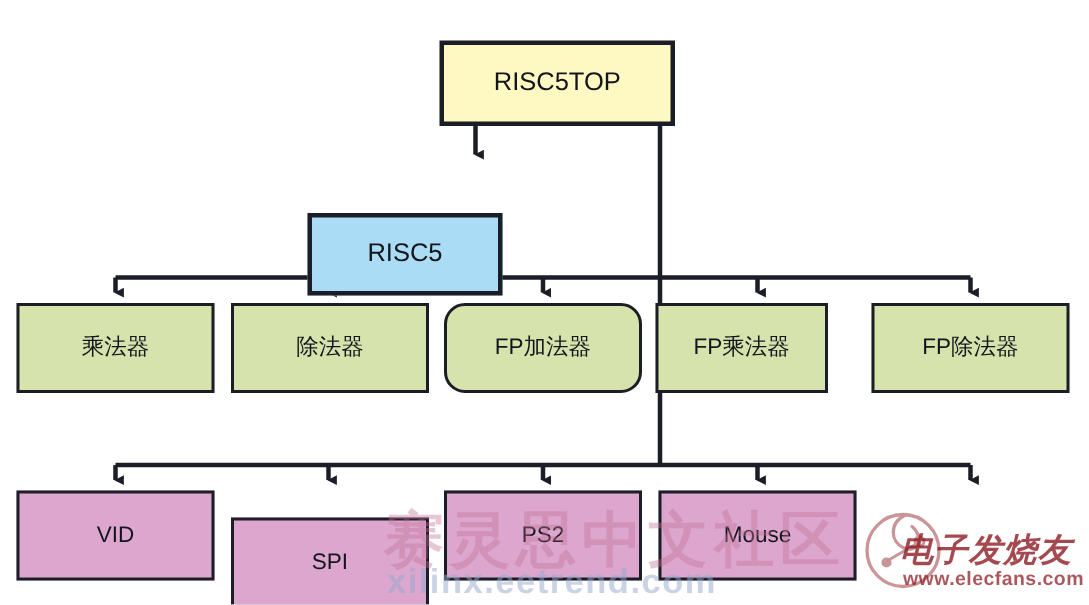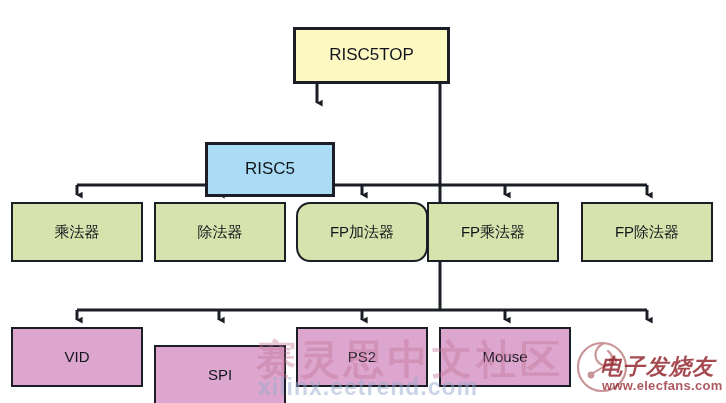--- a/index.html
+++ b/index.html
@@ -161,21 +161,21 @@
 
   <div class="node node-green" style="left:11px; top:202px; width:132px; height:60px;">
     <span class="node-label">乘法器</span>
   </div>
   <div class="node node-green" style="left:154px; top:202px; width:132px; height:60px;">
     <span class="node-label">除法器</span>
   </div>
   <div class="node node-green" style="left:296px; top:202px; width:132px; height:60px;border-radius:14px;">
     <span class="node-label">FP加法器</span>
   </div>
-  <div class="node node-green" style="left:427px; top:202px; width:132px; height:60px;">
+  <div class="node node-green" style="left:437px; top:202px; width:115px; height:60px;">
     <span class="node-label">FP乘法器</span>
   </div>
   <div class="node node-green" style="left:581px; top:202px; width:132px; height:60px;">
     <span class="node-label">FP除法器</span>
   </div>
 
   <div class="node node-pink" style="left:11px; top:327px; width:132px; height:60px;">
     <span class="node-label">VID</span>
   </div>
   <div class="node node-pink" style="left:154px; top:345px; width:132px; height:60px;">

